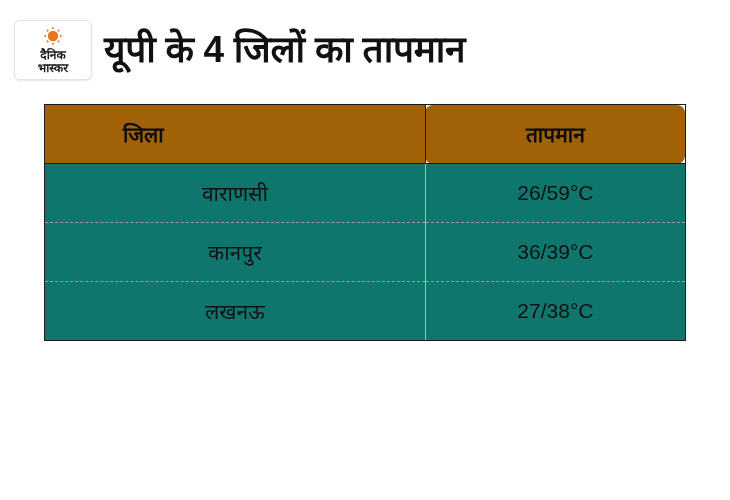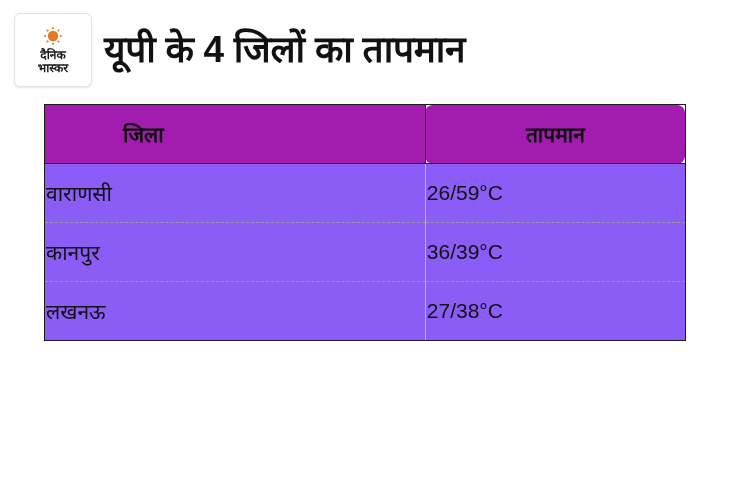--- a/index.html
+++ b/index.html
@@ -24,21 +24,21 @@
   
   .header {
     display: flex;
     align-items: center;
     padding: 14px 0 0 14px;
     height: 86px;
     box-sizing: border-box;
   }
   .logo {
     width: 78px;
-    height: 74px;
+    height: 60px;
     border: 1px solid #e3e3e3;
     border-radius: 6px;
     background: #ffffff;
     box-shadow: 0 1px 2px rgba(0,0,0,0.10);
     display: flex;
     flex-direction: column;
     align-items: center;
     justify-content: center;
     flex: 0 0 auto;
     margin-right: 12px;
@@ -77,21 +77,21 @@
     margin: 18px 44px 0 44px;
     border: 1px solid #1c1c1c;
     box-sizing: border-box;
   }
   table.data-table {
     width: 100%;
     border-collapse: collapse;
     table-layout: fixed;
   }
   table.data-table th {
-    background: #a21caf;
+    background: #a16207;
     color: #0d0d0d;
     font-size: 21px;
     font-weight: bold;
     height: 56px;
     text-align: center;
     border-right: 1px solid #1c1c1c;
     border-bottom: 1px solid #1c1c1c;
   }
   table.data-table th:last-child {
     border-right: none;
@@ -99,23 +99,24 @@
   }
   table.data-table th.col-district {
     text-align: left;
     padding-left: 78px;
     width: 47%;
   }
   table.data-table td {
     height: 56px;
     font-size: 21px;
     color: #111111;
+    text-align: center;
     border-right: 1px solid #b9b9b9;
     border-bottom: 1px dashed #9a9a9a;
-    background: #8b5cf6;
+    background: #0f766e;
   }
   table.data-table td:last-child {
     border-right: none;
   }
   table.data-table tr:last-child td {
     border-bottom: none;
   }
 </style>
 </head>
 <body>

